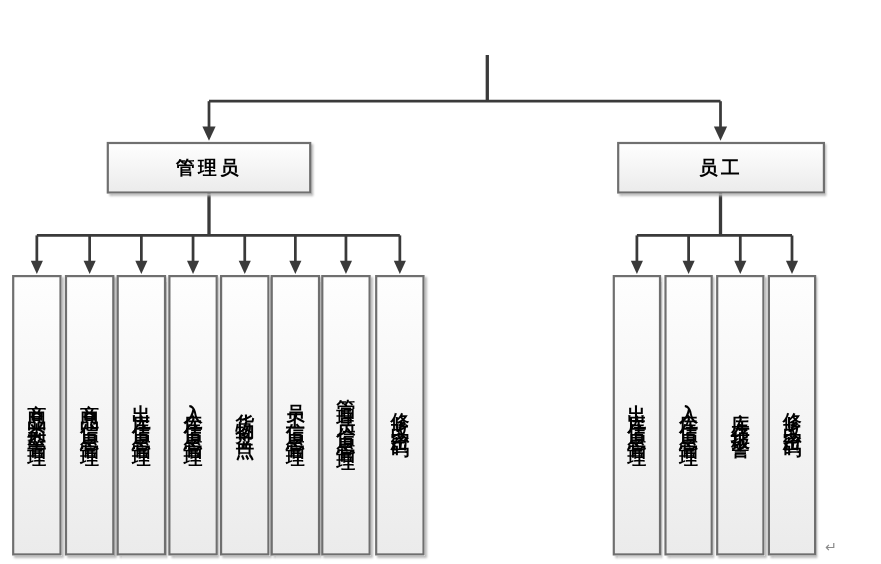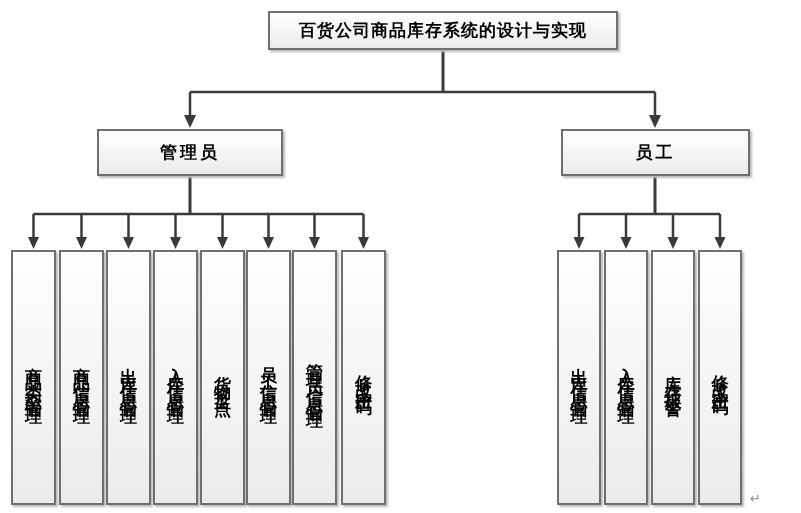--- a/index.html
+++ b/index.html
@@ -115,21 +115,20 @@
       <polygon points="573.5,237 584.5,237 579,249"></polygon>
       <path d="M626,214 V239" stroke-width="2.5"></path>
       <polygon points="620.5,237 631.5,237 626,249"></polygon>
       <path d="M673,214 V239" stroke-width="2.5"></path>
       <polygon points="667.5,237 678.5,237 673,249"></polygon>
       <path d="M720,214 V239" stroke-width="2.5"></path>
       <polygon points="714.5,237 725.5,237 720,249"></polygon>
     </g>
   </svg>
 
-  <div class="box title-box">百货公司商品库存系统的设计与实现</div>
 
   <div class="box mid-box mid-staff">员工</div>
   <div class="box mid-box mid-admin">管理员</div>
 
   <div class="box col" style="left:11px">
     <span class="vtext">商品类型管理</span>
   </div>
   <div class="box col" style="left:59px">
     <span class="vtext">商品信息管理</span>
   </div>

